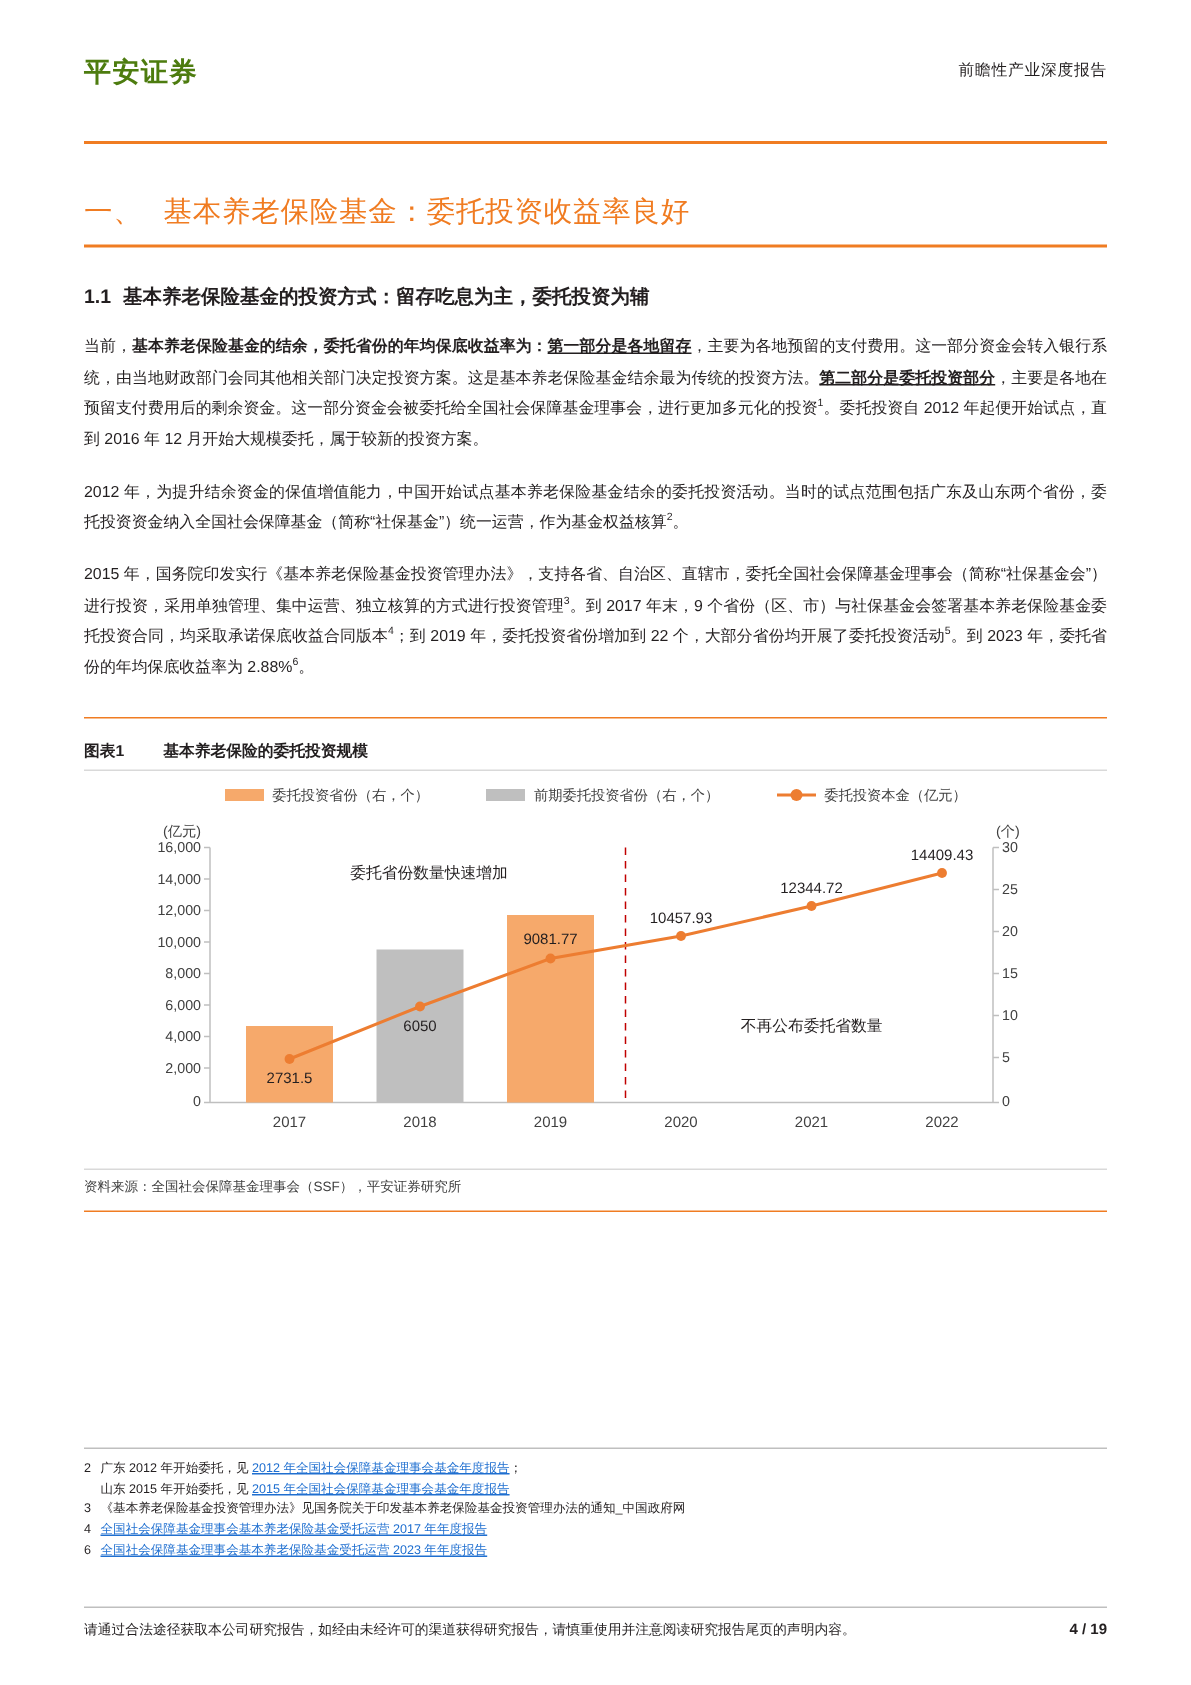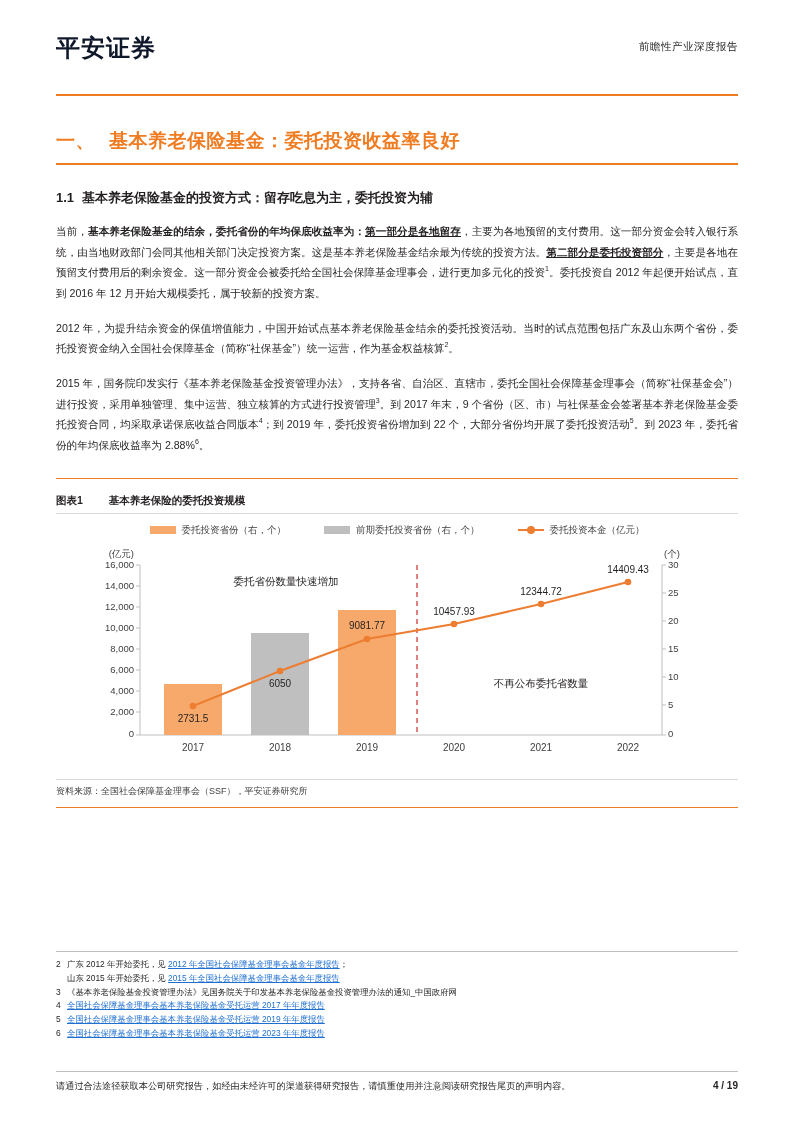--- a/index.html
+++ b/index.html
@@ -25,23 +25,23 @@
   
   .header {
     position: relative;
     height: 96px;
     display: flex;
     align-items: center;
     justify-content: space-between;
   }
   .brand {
     font-family: Liberation Sans, sans-serif;
-    font-size: 24px;
+    font-size: 18px;
     font-weight: bold;
-    color: #0f172a;
+    color: #4d7c0f;
     letter-spacing: 1px;
   }
   .header-right {
     font-size: 10.5px;
     color: #231f20;
     letter-spacing: .5px;
     padding-bottom: 2px;
   }
   .header-rule {
     position: absolute;
@@ -49,21 +49,21 @@
     right: 56px;
     top: 94px;
     height: 2px;
     background: #f07c22;
   }
   
   .section-title {
     margin-top: 32px;
     font-family: "Liberation Sans", sans-serif;
     font-size: 19px;
-    font-weight: bold;
+    font-weight: normal;
     color: #f07c22;
     letter-spacing: .5px;
   }
   .section-title .num { margin-right: 14px; }
   .title-rule {
     margin-top: 9px;
     height: 2px;
     background: #f07c22;
   }
   
@@ -331,23 +331,20 @@
       <span class="mk">2</span><span>广东 2012 年开始委托，见</span> <span class="blue">2012 年全国社会保障基金理事会基金年度报告</span><span>；</span><br>
       <span class="mk"></span><span>山东 2015 年开始委托，见</span> <span class="blue">2015 年全国社会保障基金理事会基金年度报告</span>
     </div>
     <div class="fn">
       <span class="mk">3</span><span>《基本养老保险基金投资管理办法》见国务院关于印发基本养老保险基金投资管理办法的通知_中国政府网</span>
     </div>
     <div class="fn">
       <span class="mk">4</span><span class="blue">全国社会保障基金理事会基本养老保险基金受托运营 2017 年年度报告</span>
     </div>
     <div class="fn">
-      <span class="mk">5</span><span class="blue">全国社会保障基金理事会基本养老保险基金受托运营 2019 年年度报告</span>
-    </div>
-    <div class="fn">
       <span class="mk">6</span><span class="blue">全国社会保障基金理事会基本养老保险基金受托运营 2023 年年度报告</span>
     </div>
   </div>
 
   <div class="footer">
     <div class="footer-rule"></div>
     <div class="footer-row">
       <span>请通过合法途径获取本公司研究报告，如经由未经许可的渠道获得研究报告，请慎重使用并注意阅读研究报告尾页的声明内容。</span>
       <span class="page-no">4 / 19</span>
     </div>

